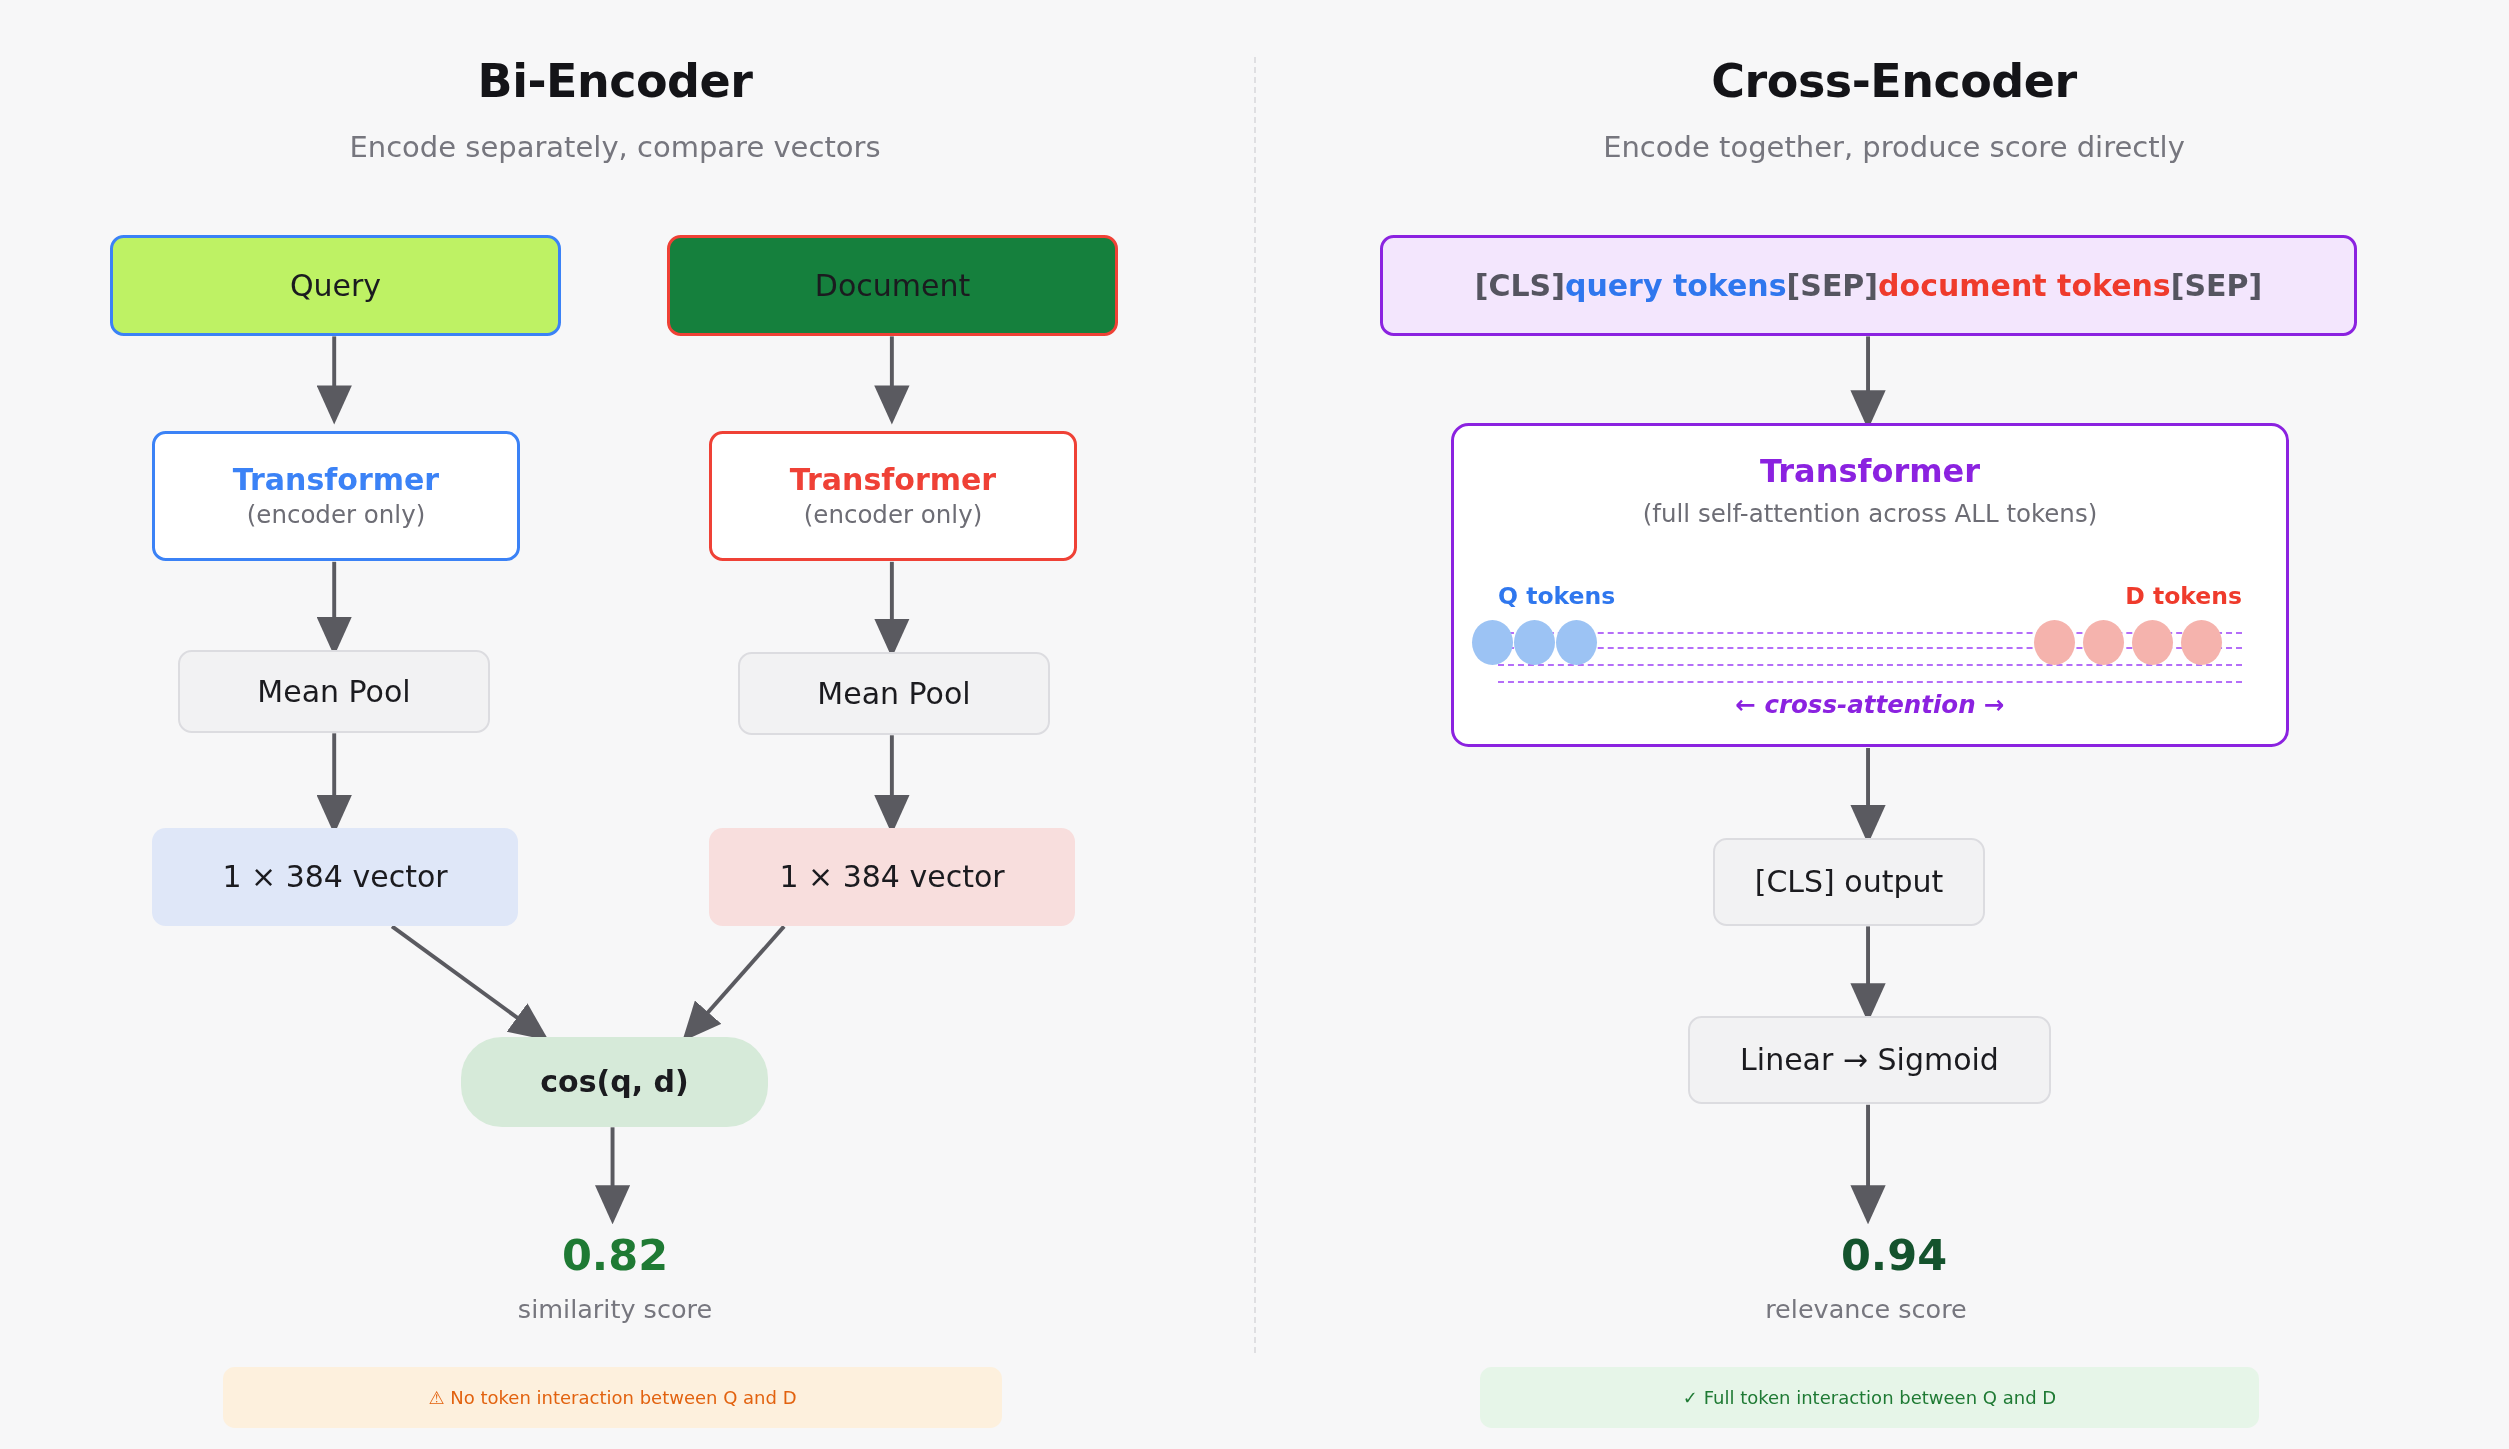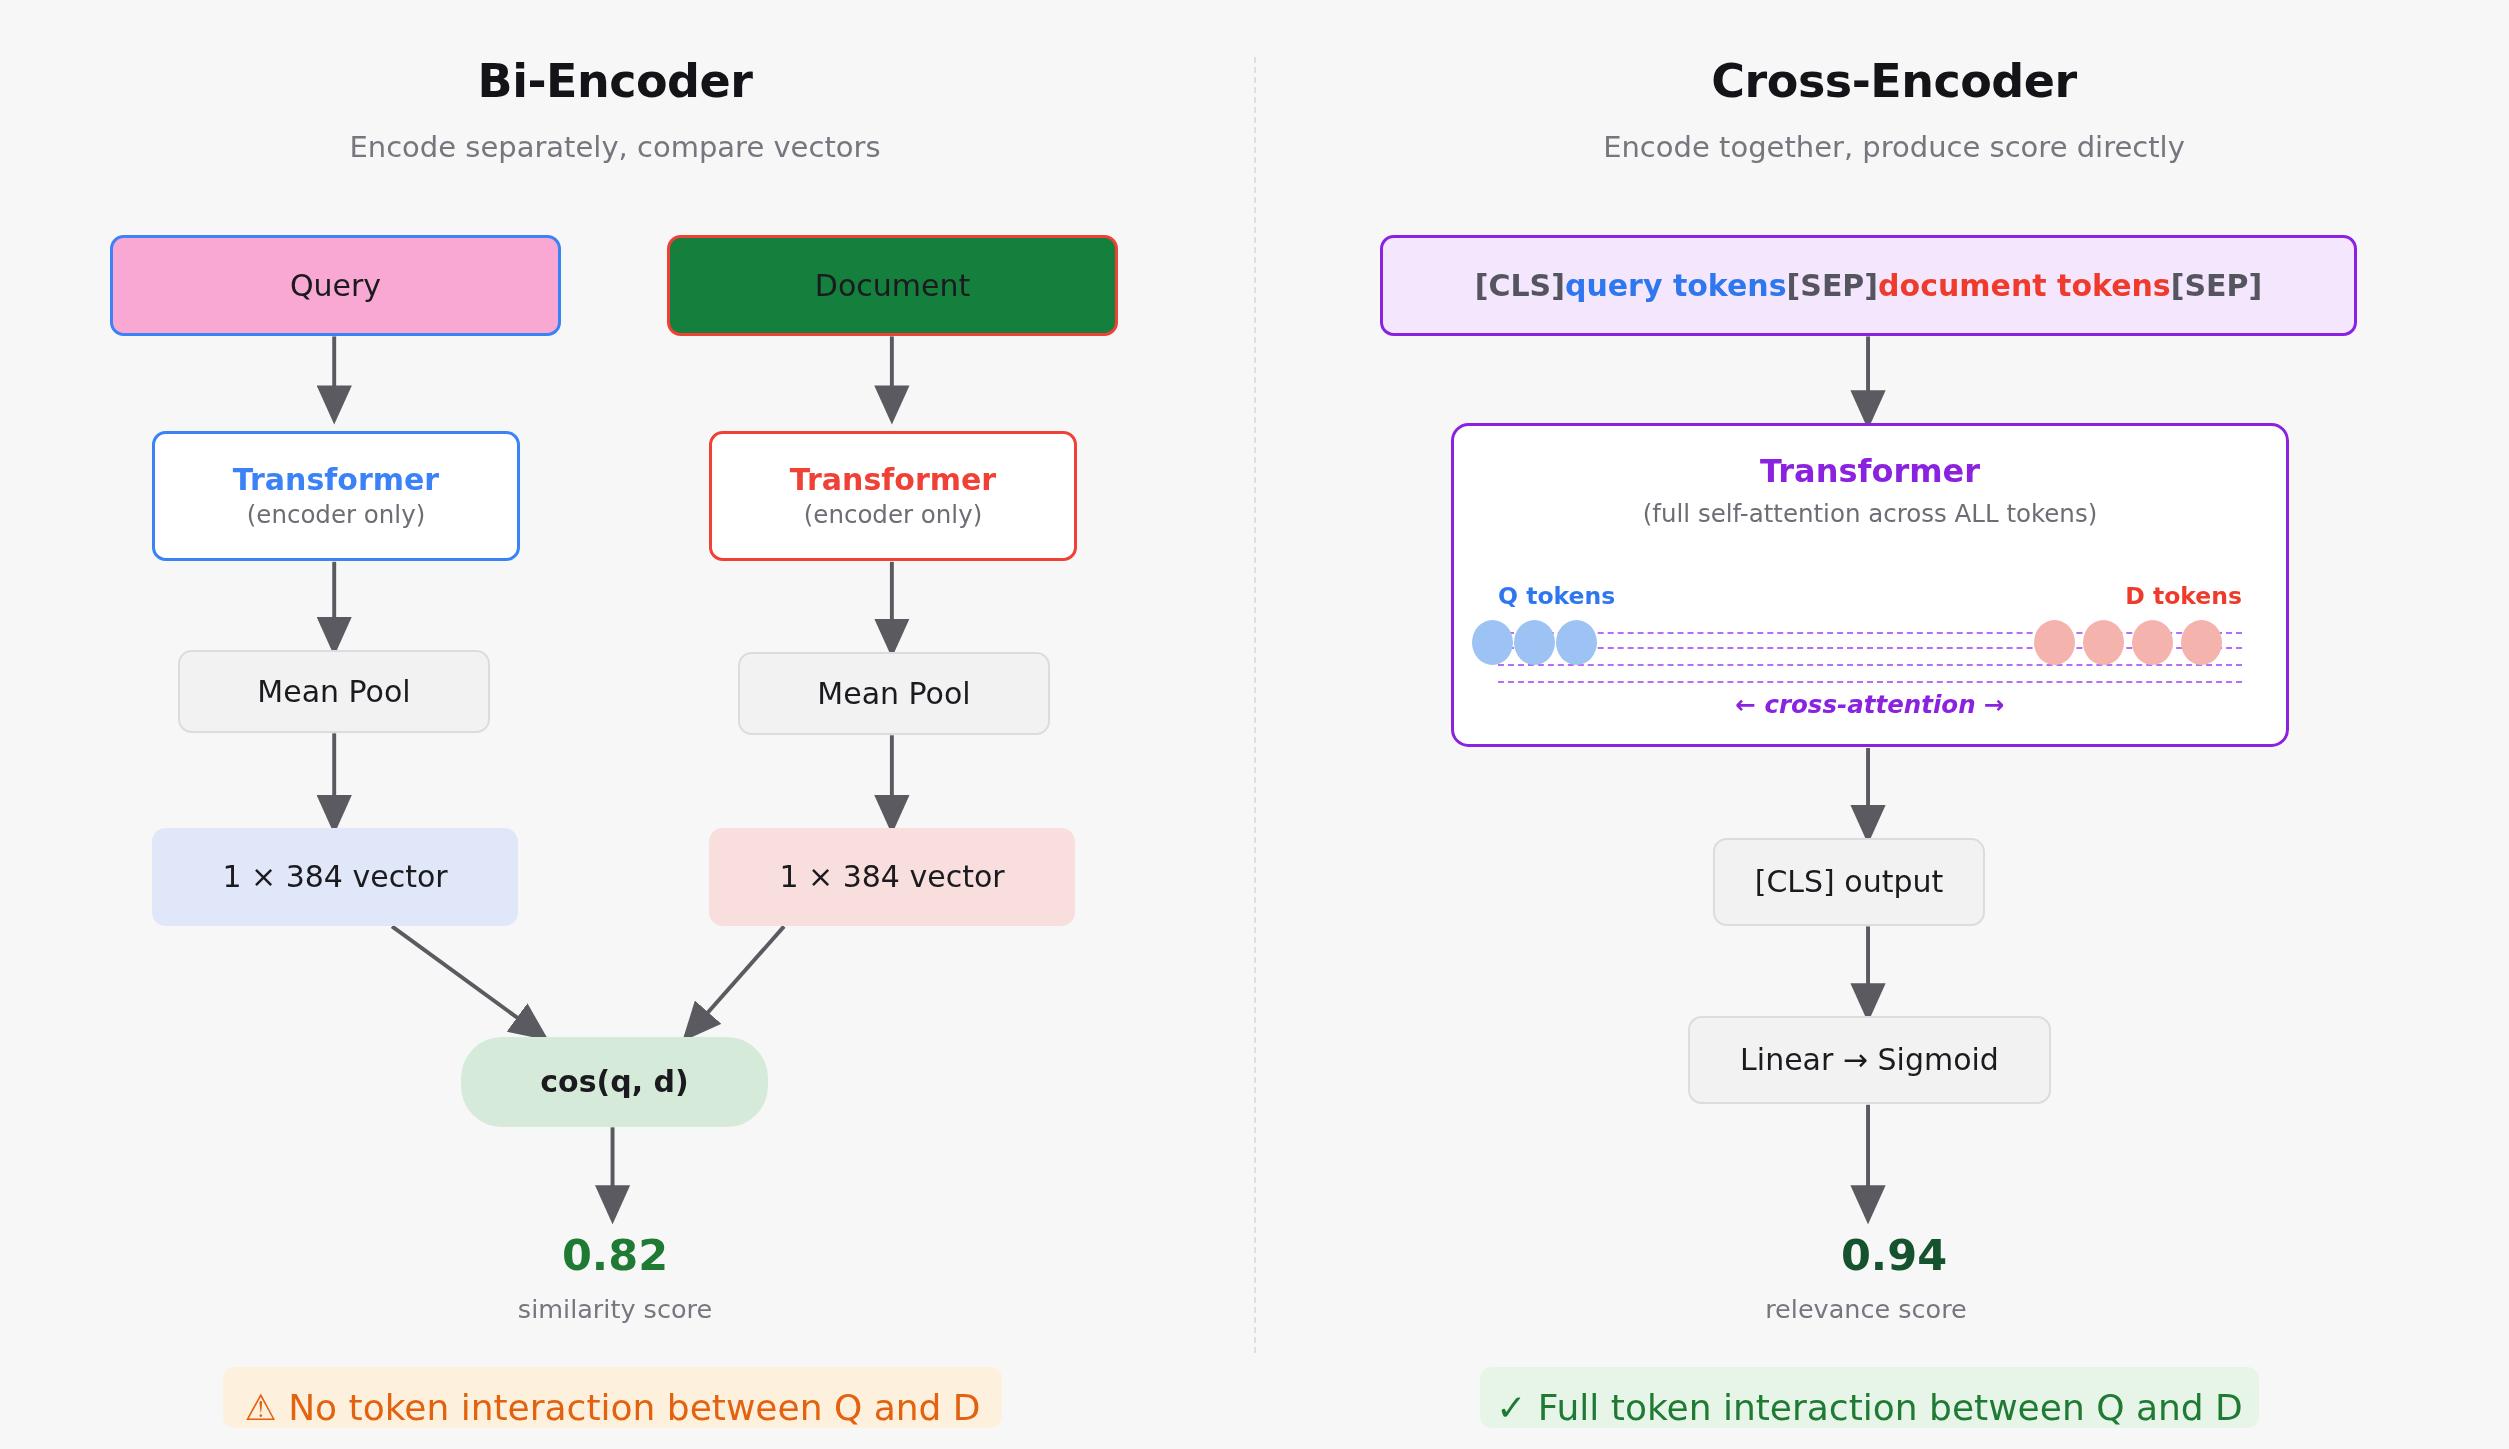--- a/index.html
+++ b/index.html
@@ -68,21 +68,21 @@
   .node .main.bold {
     font-weight: 700;
   }
   .node .sub {
     font-size: 24.5px;
     color: #6d6d75;
     margin-top: 3.9px;
   }
 
   .node.query {
-    background: #f9a8d4;
+    background: #bef264;
     border: 3.9px solid #3b82f6;
   }
   .node.document {
     background: #15803d;
     border: 3.9px solid #ef4136;
   }
   .node.enc-blue {
     background: #ffffff;
     border: 3.9px solid #3b82f6;
   }
@@ -203,24 +203,24 @@
     font-size: 25.5px;
     color: #76767e;
     white-space: nowrap;
   }
 
   
   .banner {
     position: absolute;
     box-sizing: border-box;
     display: flex;
-    align-items: flex-end;
+    align-items: center;
     justify-content: center;
     border-radius: 11.8px;
-    font-size: 36px;
+    font-size: 18px;
     white-space: nowrap;
   }
   .banner.warn {
     background: #fdf0dd;
     color: #e2620f;
   }
   .banner.ok {
     background: #e6f5e8;
     color: #1f7a34;
   }

